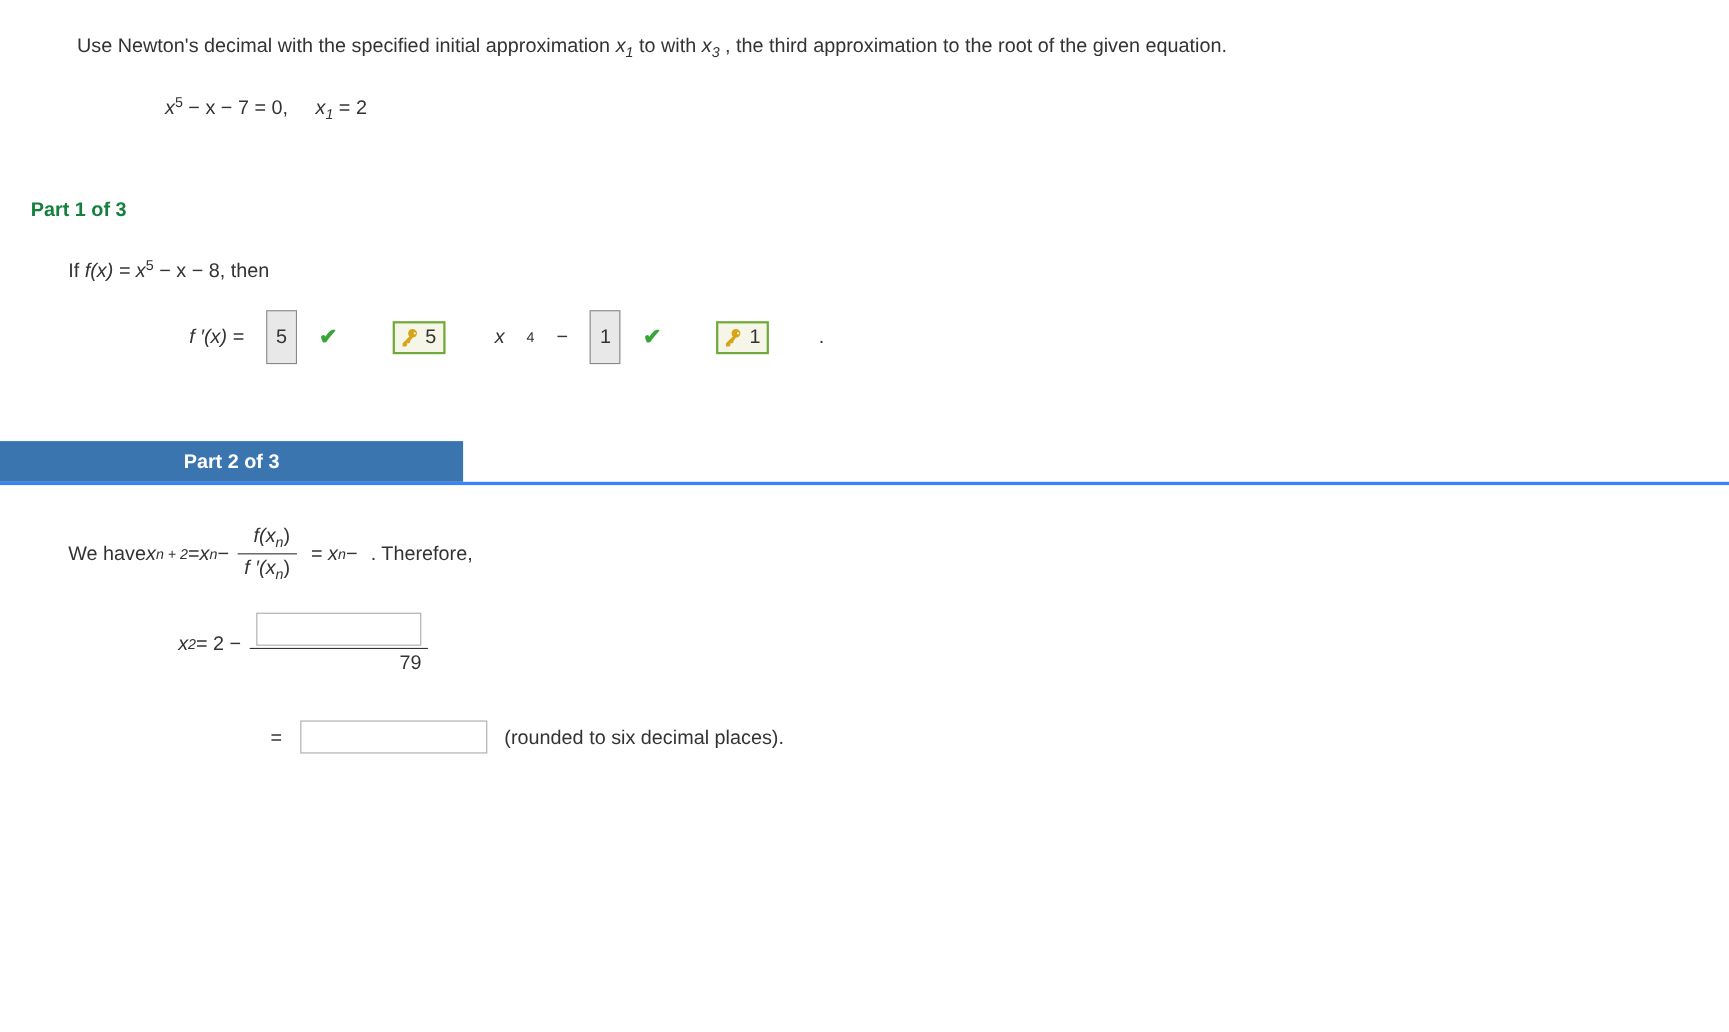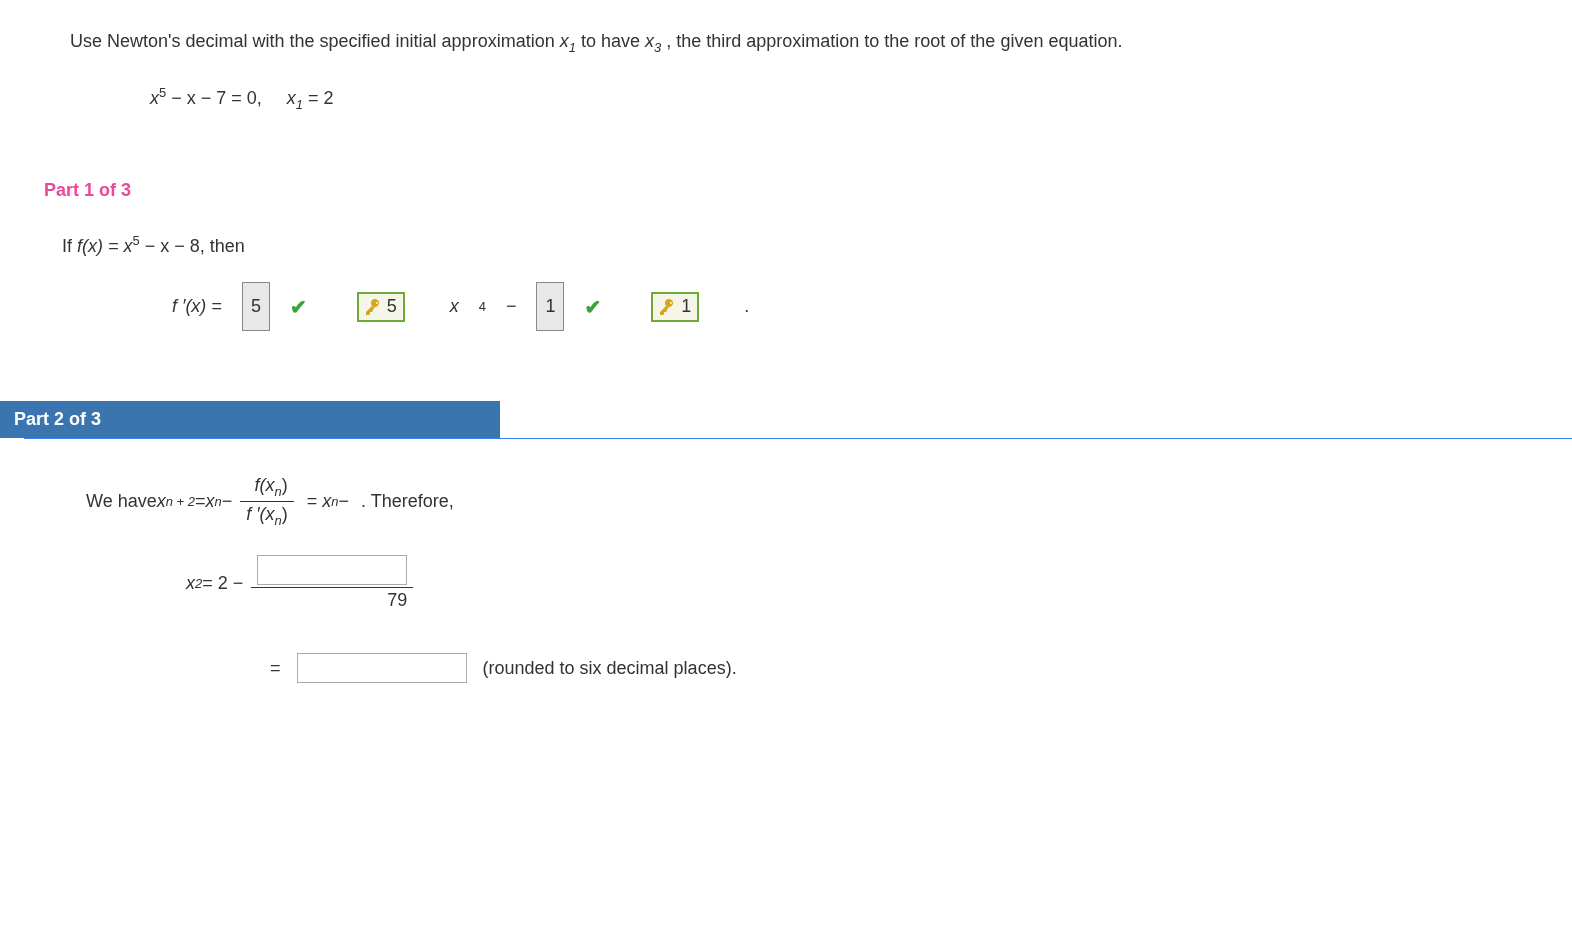--- a/index.html
+++ b/index.html
@@ -15,23 +15,23 @@
 .problem {
   padding: 26px 70px 0 70px;
   line-height: 1.7;
 }
 .equation-line {
   padding-left: 80px;
   margin-top: 18px;
   line-height: 2.4;
 }
 .part-label {
-  color: #ec4899;
+  color: #15803d;
   font-weight: bold;
-  margin: 60px 0 0 44px;
+  margin: 60px 0 0 28px;
 }
 .part1-body {
   padding: 24px 0 0 62px;
   line-height: 2.4;
 }
 .fprime-line {
   margin-top: 14px;
   padding-left: 110px;
   display:flex;
   align-items:center;
@@ -65,26 +65,26 @@
   display:inline-flex;
   align-items:center;
   justify-content:center;
 }
 .part2-header {
   background:#3a75b0;
   color:#fff;
   font-weight:bold;
   padding:8px 14px;
   margin-top:70px;
-  width:500px;
+  width:421px;
+  text-align:center;
 }
 .part2-container {
-  border-top:1px solid #3b82f6;
+  border-top:3px solid #3b82f6;
   margin-top:0;
-  margin-left:24px;
 }
 .part2-body {
   padding: 36px 0 0 62px;
 }
 .frac {
   display:inline-block;
   text-align:right;
   vertical-align:middle;
   margin:0 8px;
 }
@@ -129,21 +129,21 @@
   display:flex;
   align-items:center;
 }
 </style>
 </head>
 <body>
 
 <div class="problem">
   <span>Use Newton's decimal with the specified initial approximation </span>
   <span class="italic"><span>x</span><sub>1</sub></span>
-  <span> to have </span>
+  <span> to with </span>
   <span class="italic"><span>x</span><sub>3</sub></span>
   <span>, the third approximation to the root of the given equation.</span>
 
   <div class="equation-line">
     <span class="italic">x</span><sup>5</sup>
     <span> − x − 7 = 0,</span>
     &nbsp;&nbsp;&nbsp;
     <span class="italic">x</span><sub>1</sub><span> = 2</span>
   </div>
 </div>

